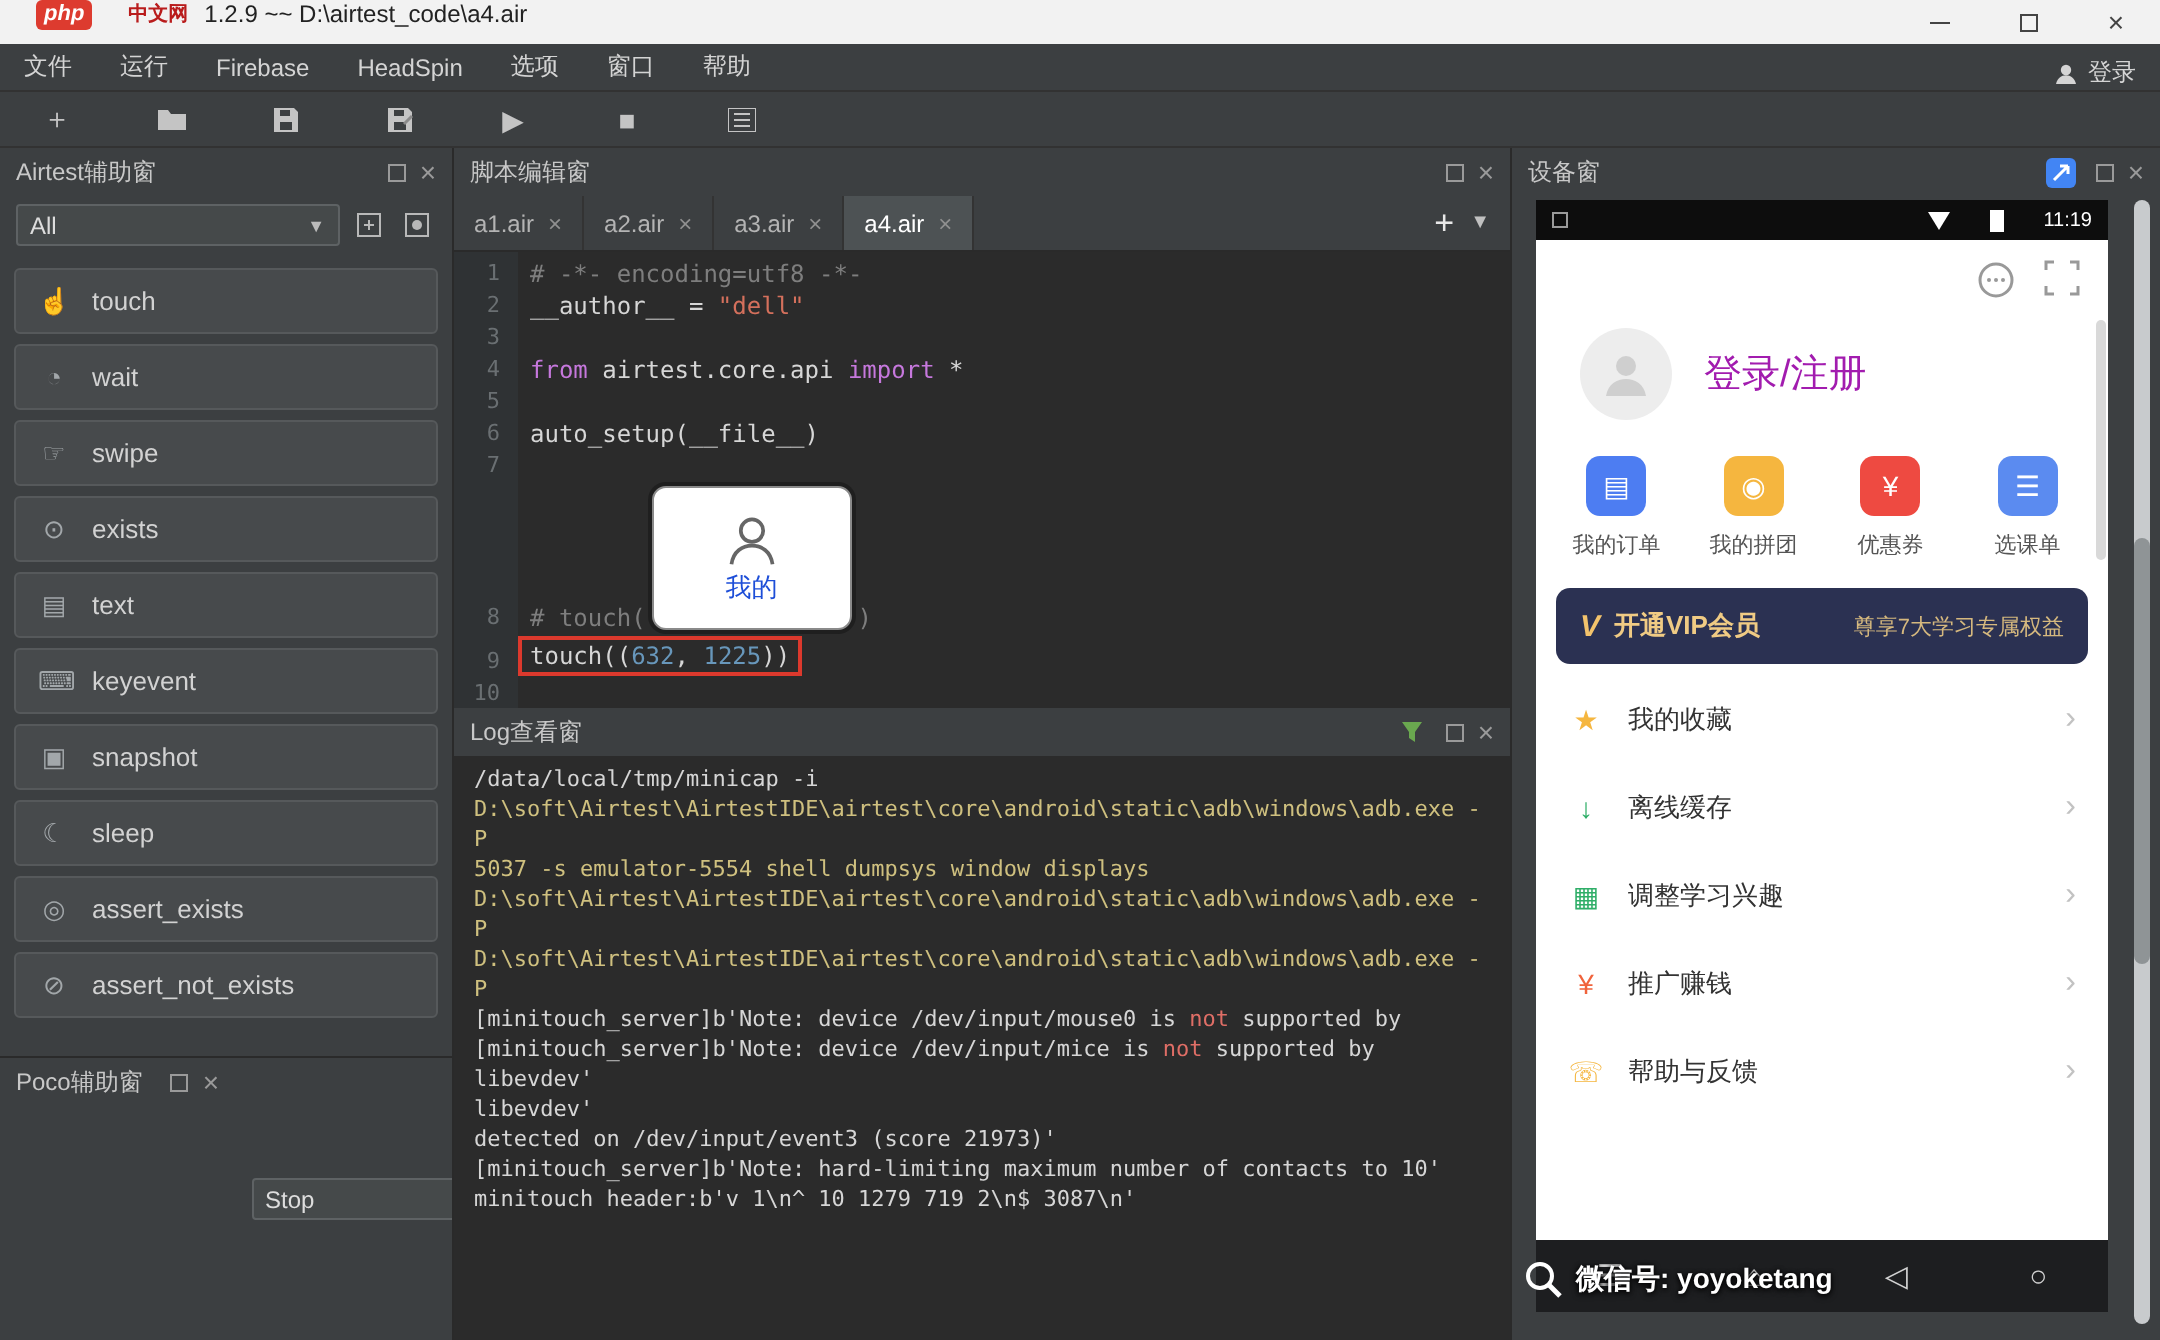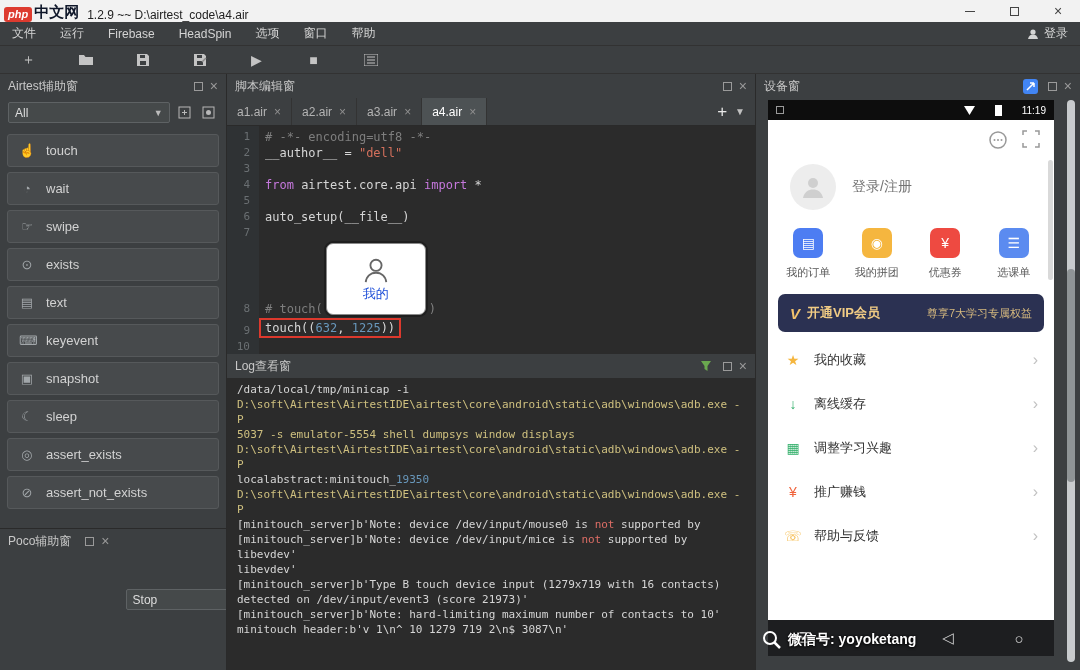--- a/index.html
+++ b/index.html
@@ -1,31 +1,31 @@
 <!DOCTYPE html>
 <html><head>
 <meta charset="utf-8">
 <style>
   *{box-sizing:border-box;margin:0;padding:0}
   html,body{width:1080px;height:670px;overflow:hidden}
   body{font-family:"Liberation Sans",sans-serif;background:#2b2b2b}
   .window{width:1080px;height:670px;display:flex;flex-direction:column;overflow:hidden;background:#3c3f41}
 
   
-  .titlebar{height:22px;background:#f2f2f2;display:flex;align-items:flex-end;padding-left:4px;font-size:12px;color:#222;flex:none}
+  .titlebar{height:22px;background:#f2f2f2;display:flex;align-items:flex-start;padding-left:18px;font-size:12px;color:#222;flex:none}
   .php-logo{background:#dd3b2f;color:#fff;font-weight:bold;font-style:italic;border-radius:3px;padding:1px 4px;font-size:11px;line-height:13px}
-  .brand{font-weight:bold;color:#0f172a;margin-left:2px;font-size:15px}
+  .brand{font-weight:bold;color:#b91c1c;margin-left:18px;font-size:10px}
   .title-text{margin-left:8px;color:#222}
   .sp{flex:1}
   .win-btn{width:44px;height:22px;display:flex;align-items:center;justify-content:center;color:#444;font-size:14px;cursor:default}
   .min-line{width:10px;height:1px;background:#444;display:inline-block}
   .max-sq{width:9px;height:9px;border:1px solid #444;display:inline-block}
 
   
-  .menubar{height:24px;background:#3c3f41;display:flex;align-items:center;font-size:12px;color:#d4d4d4;border-bottom:1px solid #323232;flex:none}
+  .menubar{height:24px;background:#3c3f41;display:flex;align-items:flex-end;font-size:12px;color:#d4d4d4;border-bottom:1px solid #323232;flex:none}
   .menu-items{display:flex;height:100%}
   .menu-item{padding:0 12px;display:flex;align-items:center;cursor:default}
   .login{display:flex;align-items:center;gap:5px;padding:0 12px;cursor:default}
 
   
   .toolbar{height:28px;background:#3c3f41;display:flex;align-items:center;border-bottom:1px solid #323232;flex:none}
   .tb-btn{width:57px;display:flex;justify-content:center;align-items:center;color:#c4c4c4;font-size:14px;height:100%;cursor:default}
 
   .main{display:flex;height:596px;flex:1}
 
@@ -77,21 +77,21 @@
   .right-col{width:324px;display:flex;flex-direction:column;background:#3c3f41;position:relative;flex:none}
   .device-area{flex:1;margin:2px 26px 14px 12px;display:flex;flex-direction:column;background:#fff;overflow:hidden}
   .status-bar{height:20px;background:#0d0d0d;display:flex;align-items:center;padding:0 8px;gap:20px;flex:none}
   .status-sq{width:8px;height:8px;border:1px solid #9a9a9a;display:inline-block}
   .status-time{color:#fff;font-size:10px}
   .batt{width:7px;height:11px;border:1px solid #fff;background:#fff;display:inline-block}
   .app-body{flex:1;background:#fff;display:flex;flex-direction:column;position:relative;overflow:hidden}
   .app-icons{display:flex;justify-content:flex-end;gap:14px;padding:10px 14px 2px}
   .profile{display:flex;align-items:center;gap:16px;padding:12px 22px 8px}
   .avatar{width:46px;height:46px;border-radius:50%;background:#ededed;display:flex;align-items:center;justify-content:center}
-  .login-label{font-size:14px;color:#737373}
+  .login-label{font-size:19px;color:#a21caf}
   .quick{display:flex;padding:10px 6px 12px}
   .qa{flex:1;display:flex;flex-direction:column;align-items:center;gap:7px;cursor:default}
   .qa-ic{width:30px;height:30px;border-radius:7px;color:#fff;display:flex;align-items:center;justify-content:center;font-size:14px}
   .qa-lb{font-size:11px;color:#555}
   .vip{margin:2px 10px 6px;height:38px;border-radius:7px;background:#2b3152;display:flex;align-items:center;justify-content:space-between;padding:0 12px;cursor:default}
   .vip-left{display:flex;align-items:center;gap:7px}
   .vip-v{color:#f3c36c;font-weight:bold;font-style:italic;font-size:15px}
   .vip-title{color:#f0cb84;font-size:13px;font-weight:bold}
   .vip-sub{color:#d5b87e;font-size:11px}
   .dm-row{height:44px;display:flex;align-items:center;gap:12px;padding:0 16px;cursor:default}
@@ -374,26 +374,24 @@
             </svg>
         </span>
         <span class="float-ic"></span>
         <span class="close-ic">×</span>
       </div>
       <div id="log-lines" class="log">
           <div class="logl"><span class="l-p">/data/local/tmp/minicap -i</span></div>
           <div class="logl"><span class="l-y">D:\soft\Airtest\AirtestIDE\airtest\core\android\static\adb\windows\adb.exe -P</span></div>
           <div class="logl"><span class="l-y">5037 -s emulator-5554 shell dumpsys window displays</span></div>
           <div class="logl"><span class="l-y">D:\soft\Airtest\AirtestIDE\airtest\core\android\static\adb\windows\adb.exe -P</span></div>
-          <div class="logl"><span class="l-p">localabstract:minitouch_</span><span class="l-b">19350</span></div>
           <div class="logl"><span class="l-y">D:\soft\Airtest\AirtestIDE\airtest\core\android\static\adb\windows\adb.exe -P</span></div>
           <div class="logl"><span class="l-p">[minitouch_server]b'Note: device /dev/input/mouse0 is </span><span class="l-r">not</span><span class="l-p"> supported by</span></div>
           <div class="logl"><span class="l-p">[minitouch_server]b'Note: device /dev/input/mice is </span><span class="l-r">not</span><span class="l-p"> supported by libevdev'</span></div>
           <div class="logl"><span class="l-p">libevdev'</span></div>
-          <div class="logl"><span class="l-p">[minitouch_server]b'Type B touch device input (1279x719 with 16 contacts)</span></div>
           <div class="logl"><span class="l-p">detected on /dev/input/event3 (score 21973)'</span></div>
           <div class="logl"><span class="l-p">[minitouch_server]b'Note: hard-limiting maximum number of contacts to 10'</span></div>
           <div class="logl"><span class="l-p">minitouch header:b'v 1\n^ 10 1279 719 2\n$ 3087\n'</span></div>
         </div>
     </div>
 
     <div class="right-col">
       <div class="p-head">
         <span>设备窗</span>
         <span class="sp"></span>

